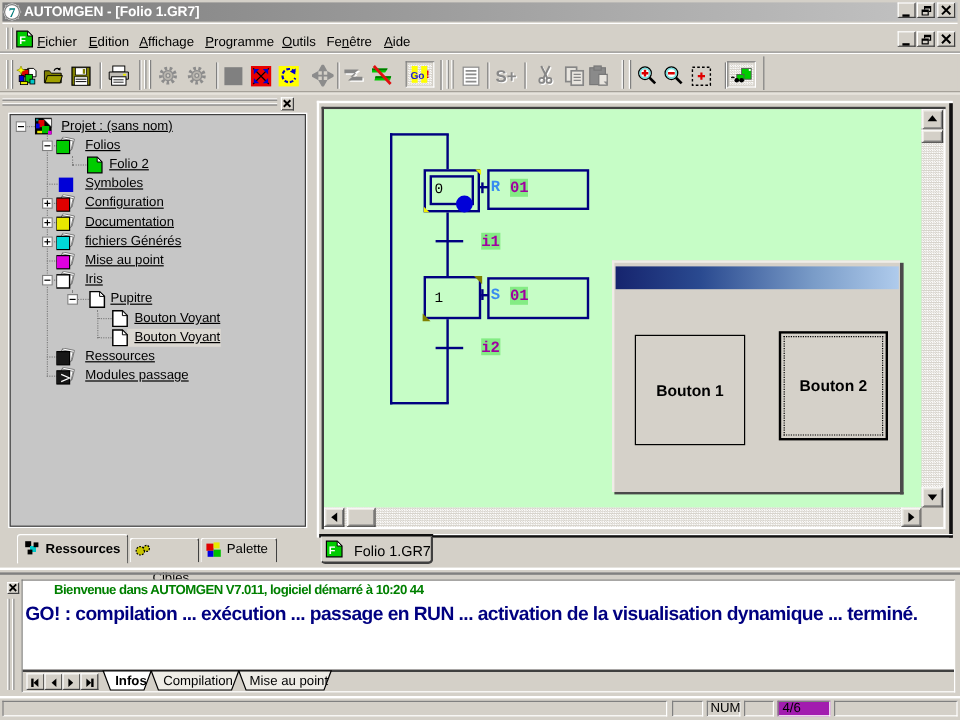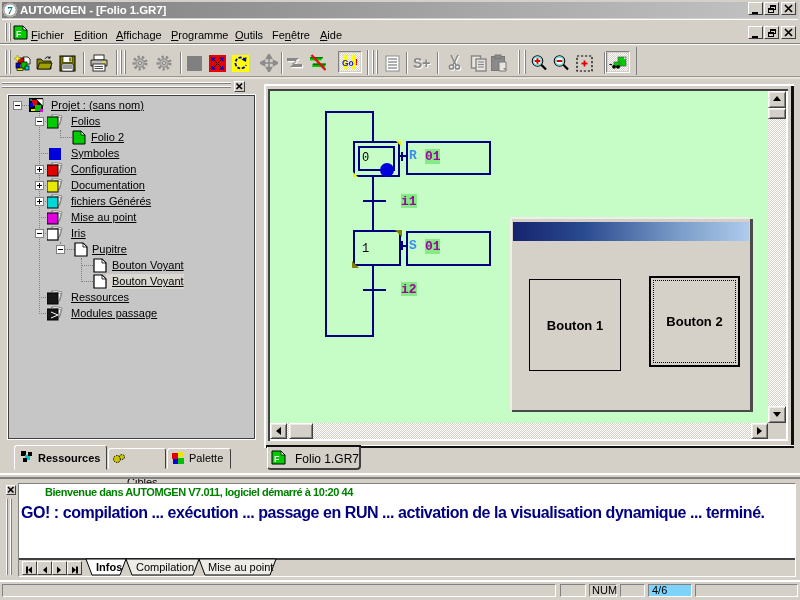--- a/index.html
+++ b/index.html
@@ -591,15 +591,15 @@
   <text x="125" y="14" font-size="11" font-family="Liberation Sans" fill="#000">Mise au point</text>
 </svg>
 </div>
 
 <div id="status">
 <div class="abs" style="left:0px;top:580px;width:800px;height:2px;background:#fff;"></div>
 <div class="abs sunken1" style="left:2px;top:584px;width:554px;height:13px;"></div>
 <div class="abs sunken1" style="left:560px;top:584px;width:26px;height:13px;"></div>
 <div class="abs sunken1" style="left:589px;top:584px;width:28px;height:13px;font-size:11px;line-height:11px;padding-left:2px;">NUM</div>
 <div class="abs sunken1" style="left:620px;top:584px;width:25px;height:13px;"></div>
-<div class="abs sunken1" style="left:648px;top:584px;width:44px;height:13px;font-size:11px;line-height:11px;padding-left:3px;background:#7dd3fc;">4/6</div>
+<div class="abs sunken1" style="left:648px;top:584px;width:44px;height:13px;font-size:11px;line-height:11px;padding-left:3px;background:#a21caf;">4/6</div>
 <div class="abs sunken1" style="left:695px;top:584px;width:103px;height:13px;"></div>
 </div>
 
 </body></html>

